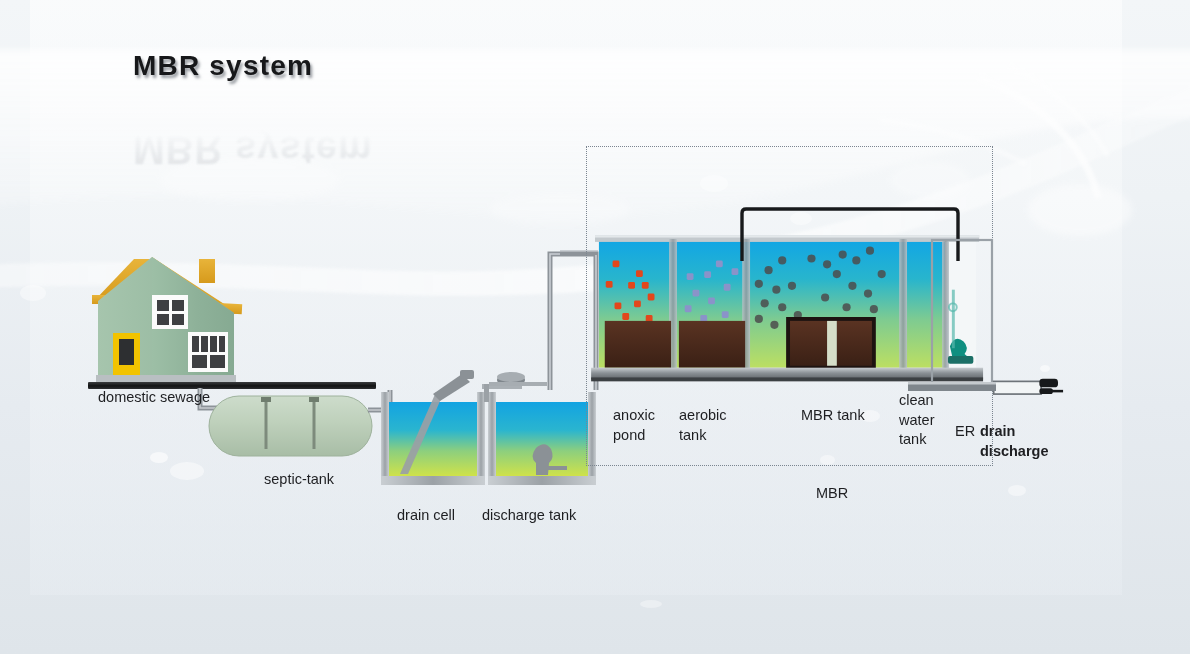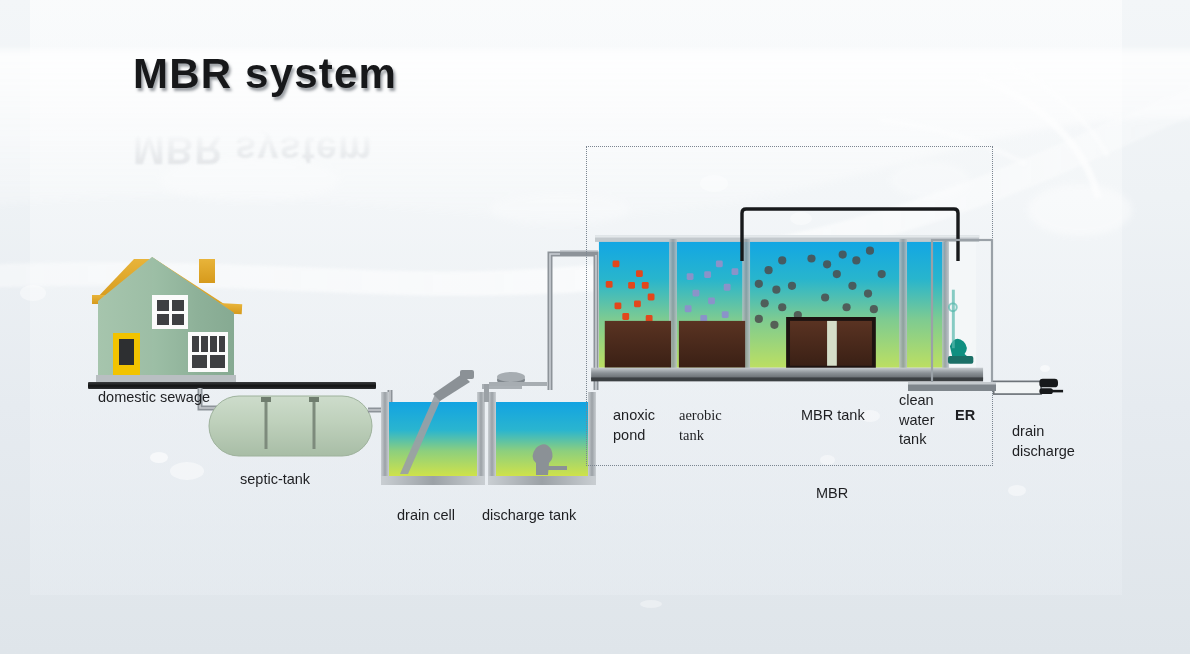--- a/index.html
+++ b/index.html
@@ -27,21 +27,21 @@
   .wave {
     position:absolute; left:0; top:60px; width:1190px; height:260px;
     opacity:.85; pointer-events:none;
   }
   .bubble { position:absolute; border-radius:50%; background:rgba(255,255,255,.75);
             filter:blur(.6px); pointer-events:none; }
 
   
   #title {
     position:absolute; left:133px; top:50px;
-    font-size:42px; font-weight:bold; letter-spacing:1.2px;
+    font-size:28px; font-weight:bold; letter-spacing:1.2px;
     color:#17181a;
     text-shadow:2px 3px 3px rgba(120,125,132,.75);
   }
   #title-reflect {
     position:absolute; left:133px; top:128px;
     font-size:38px; font-weight:bold; letter-spacing:1.2px;
     color:rgba(130,137,146,.30);
     transform:scaleY(-1);
     filter:blur(1.2px);
     -webkit-mask-image:linear-gradient(to top,rgba(0,0,0,0) 5%,rgba(0,0,0,.65) 95%);
@@ -401,29 +401,29 @@
     <rect x="54" y="12" width="16" height="7" rx="3" fill="#17191b"></rect>
     <rect x="68" y="14" width="14" height="3" fill="#17191b"></rect>
   </svg>
 
   <svg style="position:absolute;left:908px;top:380px;" width="90" height="14">
     <rect x="0" y="2" width="88" height="9" fill="#7f868c"></rect>
     <rect x="0" y="2" width="88" height="2.5" fill="#c5cace"></rect>
   </svg>
 
   <div class="lbl" style="left:98px;  top:388px;">domestic sewage</div>
-  <div class="lbl" style="left:240px; top:470px;">septic-tank</div>
+  <div class="lbl" style="left:264px; top:470px;">septic-tank</div>
   <div class="lbl" style="left:397px; top:506px;">drain cell</div>
   <div class="lbl" style="left:482px; top:506px;">discharge tank</div>
   <div class="lbl" style="left:613px; top:406px;">anoxic
 pond</div>
-  <div class="lbl" style="left:679px; top:406px;font-family:Liberation Serif, serif;">aerobic
+  <div class="lbl" style="left:679px; top:406px;">aerobic
 tank</div>
   <div class="lbl" style="left:801px; top:406px;">MBR tank</div>
   <div class="lbl" style="left:899px; top:391px;">clean
 water
 tank</div>
-  <div class="lbl" style="left:955px; top:406px;font-weight:bold;">ER</div>
+  <div class="lbl" style="left:955px; top:422px;">ER</div>
   <div class="lbl" style="left:816px; top:484px;">MBR</div>
-  <div class="lbl" style="left:1012px;top:422px;">drain
+  <div class="lbl" style="left:980px;top:422px;font-weight:bold;">drain
 discharge</div>
 
 </div>
 
 </body></html>

